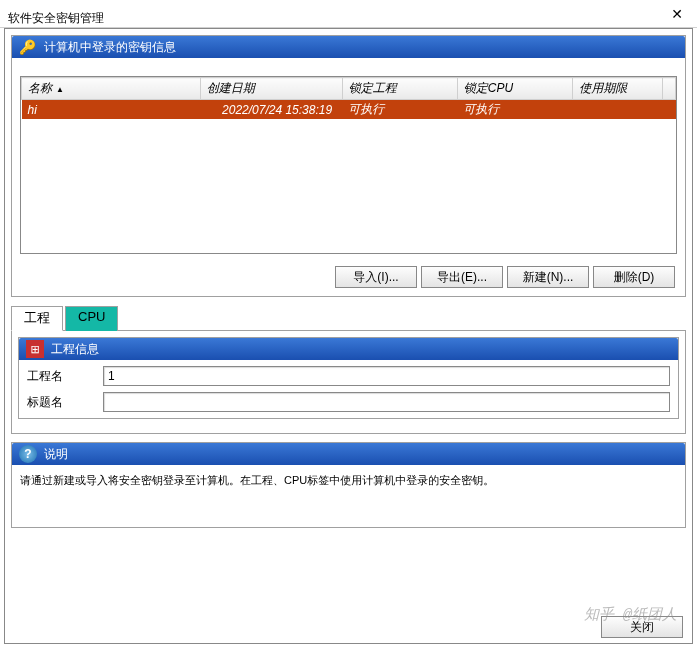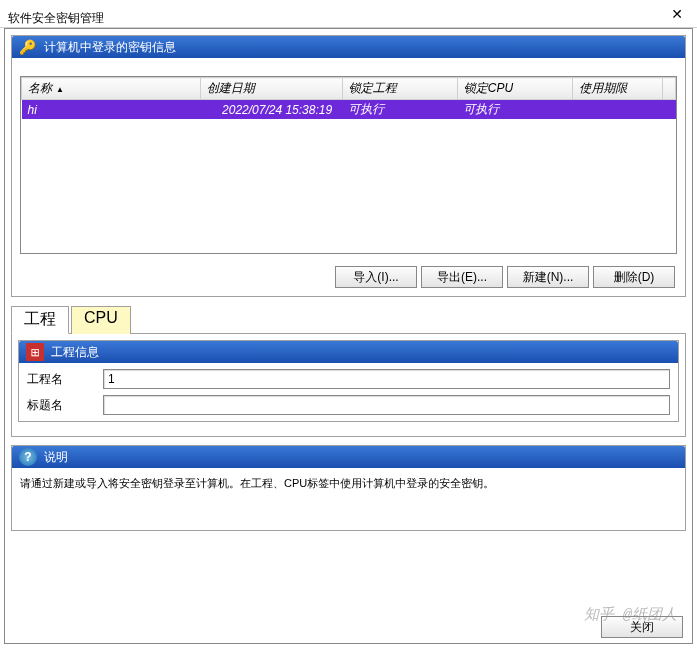--- a/index.html
+++ b/index.html
@@ -14,29 +14,29 @@
 .section-header .hicon { width: 28px; height: 22px; display: flex; align-items: center; justify-content: center; font-size: 14px; color: #f5d76e; }
 .section-header .htext { padding-left: 2px; }
 
 .section-box { border: 1px solid #a0a0a0; margin-bottom: 8px; background: #fff; }
 
 
 .listwrap { border: 1px solid #888; margin: 18px 8px 8px 8px; background: #fff; height: 178px; overflow: hidden; font-style: italic; }
 table { width: 100%; border-collapse: collapse; font-size: 12px; }
 th { background: linear-gradient(#fdfdfd, #e9e9e9); border: 1px solid #cfcfcf; padding: 2px 6px; text-align: left; font-weight: normal; height: 20px; }
 th .sorttri { font-size: 8px; margin-left: 4px; }
-tbody tr.selected { background: #6d28d9; color: #fff; }
+tbody tr.selected { background: #c2410c; color: #fff; }
 td { padding: 1px 6px; height: 16px; }
 
 .btnrow { display: flex; justify-content: flex-end; gap: 4px; padding: 4px 10px 8px 0; }
 .btn { min-width: 82px; height: 22px; font-size: 12px; background: linear-gradient(#fdfdfd,#e4e4e4); border: 1px solid #888; cursor: default; }
 .btn.hot { outline: 2px solid #c83a3a; outline-offset: 0; }
 
-.tabstrip { display: flex; font-size: 16px; border-bottom: 1px solid #a0a0a0; margin-top: 4px; }
-.tab { padding: 2px 12px 3px; border: 1px solid #a0a0a0; border-bottom: none; margin-right: 2px; background: #fef9c3; position: relative; top: 1px; }
+.tabstrip { display: flex; font-size: 13px; border-bottom: 1px solid #a0a0a0; margin-top: 4px; }
+.tab { padding: 2px 12px 3px; border: 1px solid #a0a0a0; border-bottom: none; margin-right: 2px; background: #14b8a6; position: relative; top: 1px; }
 .tab.active { background: #fff; border-bottom: 1px solid #fff; }
 
 .tabbody { border: 1px solid #a0a0a0; border-top: none; padding: 6px; }
 
 .fieldrow { display: flex; align-items: center; font-size: 12px; margin: 6px 8px; gap: 22px; }
 .fieldrow label { width: 54px; }
 .txt { flex: 1; height: 20px; border: 1px solid #888; background: #fff; font-size: 12px; padding: 0 4px; box-shadow: inset 1px 1px 1px rgba(0,0,0,0.15); }
 .txt.ro { background: #fff; }
 
 .footer { position: absolute; right: 14px; bottom: 10px; }

